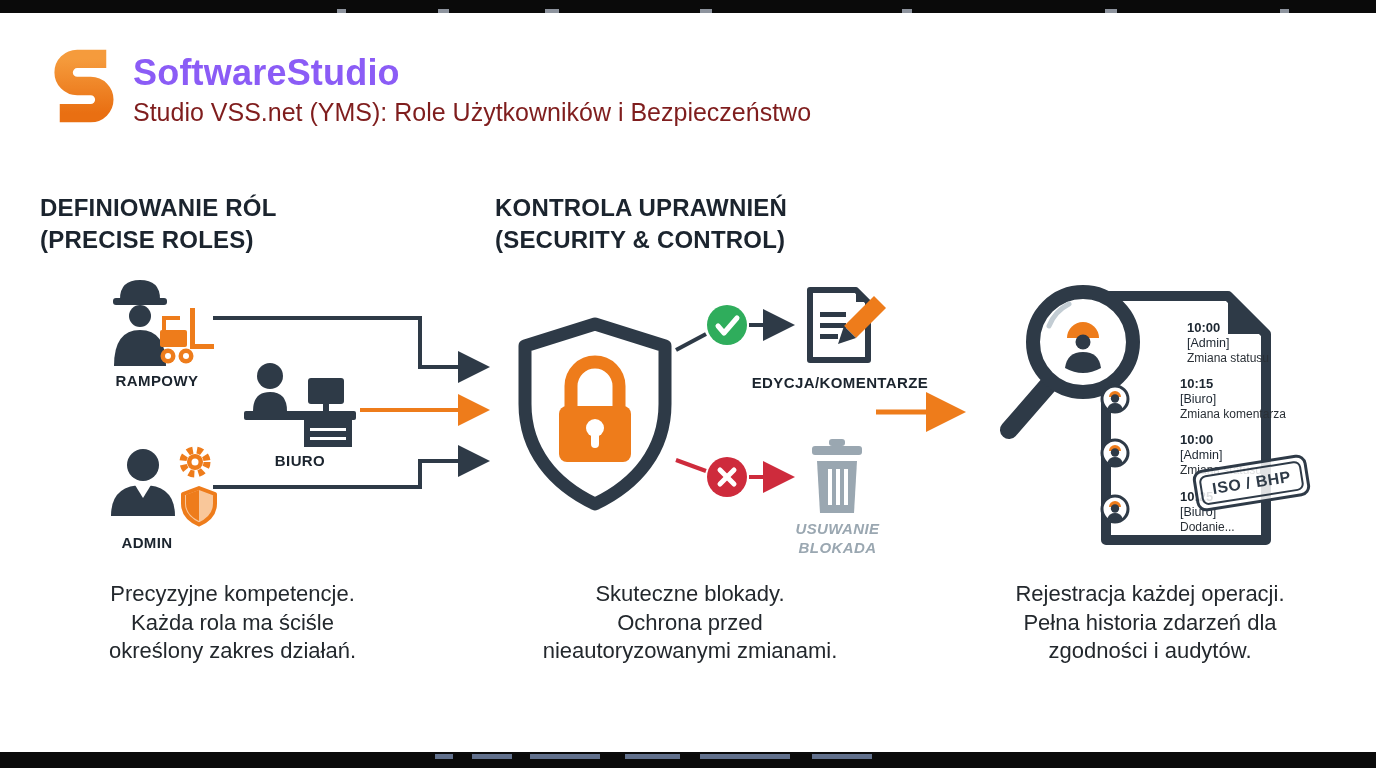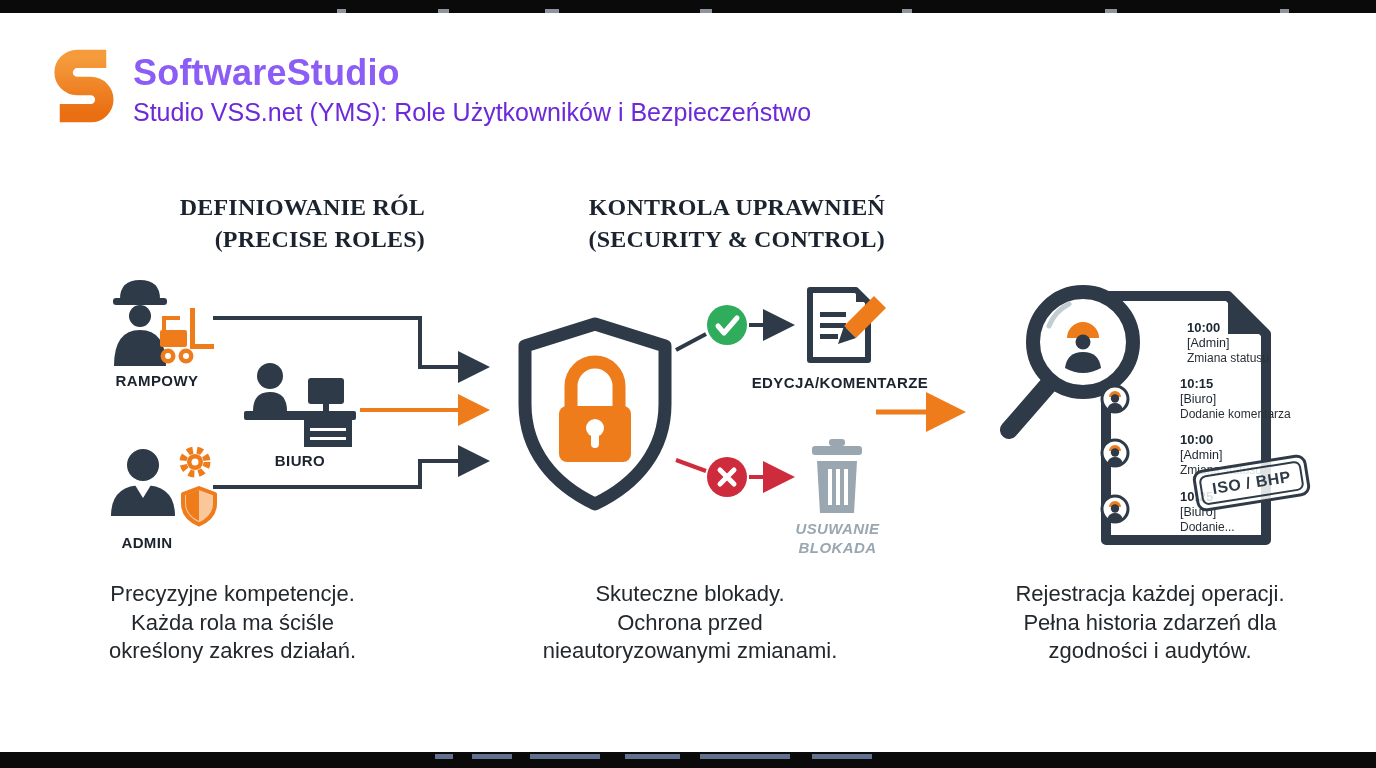--- a/index.html
+++ b/index.html
@@ -3,22 +3,22 @@
 <meta charset="utf-8">
 <style>
   * { margin:0; padding:0; box-sizing:border-box; }
   html,body { width:1376px; height:768px; }
   body { font-family:"Liberation Sans", sans-serif; background:#ffffff; overflow:hidden; }
   .page { position:relative; width:1376px; height:768px; background:#ffffff; }
   .abs { position:absolute; }
   .bar { position:absolute; left:0; width:1376px; background:#0a0a0a; }
   .sliver { position:absolute; background:#b9c2cf; opacity:.75; }
   .brand { position:absolute; left:133px; top:52px; font-size:36px; font-weight:bold; color:#8b5cf6; letter-spacing:.2px; }
-  .subtitle { position:absolute; left:133px; top:98px; font-size:25px; color:#6d28d9; }
-  .title { position:absolute; font-weight:bold; font-size:24px; line-height:1.32; text-align:right; color:#1b242e; white-space:pre-line; letter-spacing:.2px;font-family:Liberation Serif, serif; }
+  .subtitle { position:absolute; left:133px; top:98px; font-size:25px; color:#7f1d1d; }
+  .title { position:absolute; font-weight:bold; font-size:24px; line-height:1.32; text-align:left; color:#1b242e; white-space:pre-line; letter-spacing:.2px; }
   .caption { position:absolute; font-size:22px; line-height:1.3; text-align:center; color:#23282d; white-space:pre-line; }
   .rolelabel { position:absolute; font-weight:bold; font-size:15px; color:#1b242e; text-align:center; letter-spacing:.4px; }
   .graylabel { color:#9aa7b1; white-space:pre-line; line-height:1.25;font-style:italic; }
   .entry { position:absolute; color:#1c2630; line-height:1.22;margin-left:44px; }
   .entry .t { font-weight:bold; font-size:13px; }
   .entry .r { font-size:12.5px; }
   .entry .a { font-size:12px; color:#2a3036; }
   .stamp { position:absolute; left:1194px; top:462px; transform:rotate(-9deg); border:3px solid #2e3a47; border-radius:10px; padding:3px; background:rgba(255,255,255,.85); }
   .stamp-inner { border:2px solid #2e3a47; border-radius:7px; padding:4px 10px; font-weight:bold; font-size:16px; color:#2e3a47; letter-spacing:.5px; white-space:nowrap; }
 </style>
@@ -183,21 +183,21 @@
   </svg>
 
   <div class="entry" style="left:1143px;top:320px">
     <div class="t">10:00</div>
     <div class="r">[Admin]</div>
     <div class="a">Zmiana statusu</div>
   </div>
   <div class="entry" style="left:1136px;top:376px">
     <div class="t">10:15</div>
     <div class="r">[Biuro]</div>
-    <div class="a">Dodanie komentarza</div>
+    <div class="a">Zmiana komentarza</div>
   </div>
   <div class="entry" style="left:1136px;top:432px">
     <div class="t">10:00</div>
     <div class="r">[Admin]</div>
     <div class="a">Zmiana statusu</div>
   </div>
   <div class="entry" style="left:1136px;top:489px">
     <div class="t">10:25</div>
     <div class="r">[Biuro]</div>
     <div class="a">Dodanie...</div>

